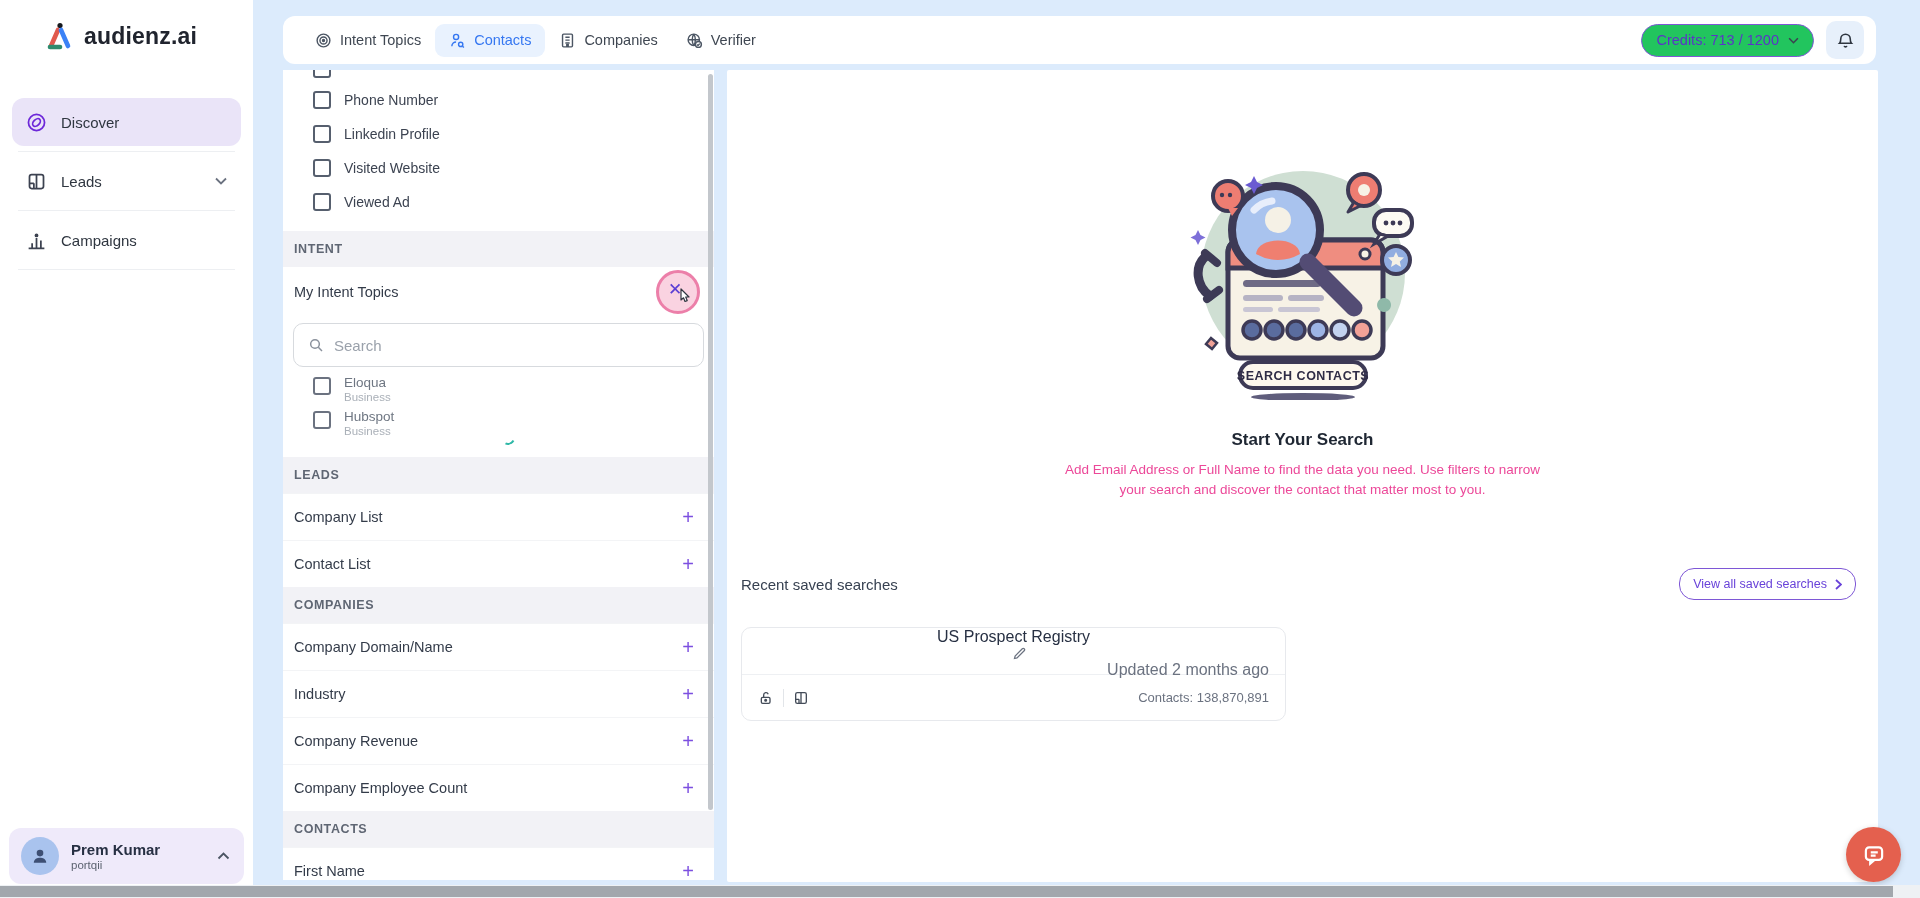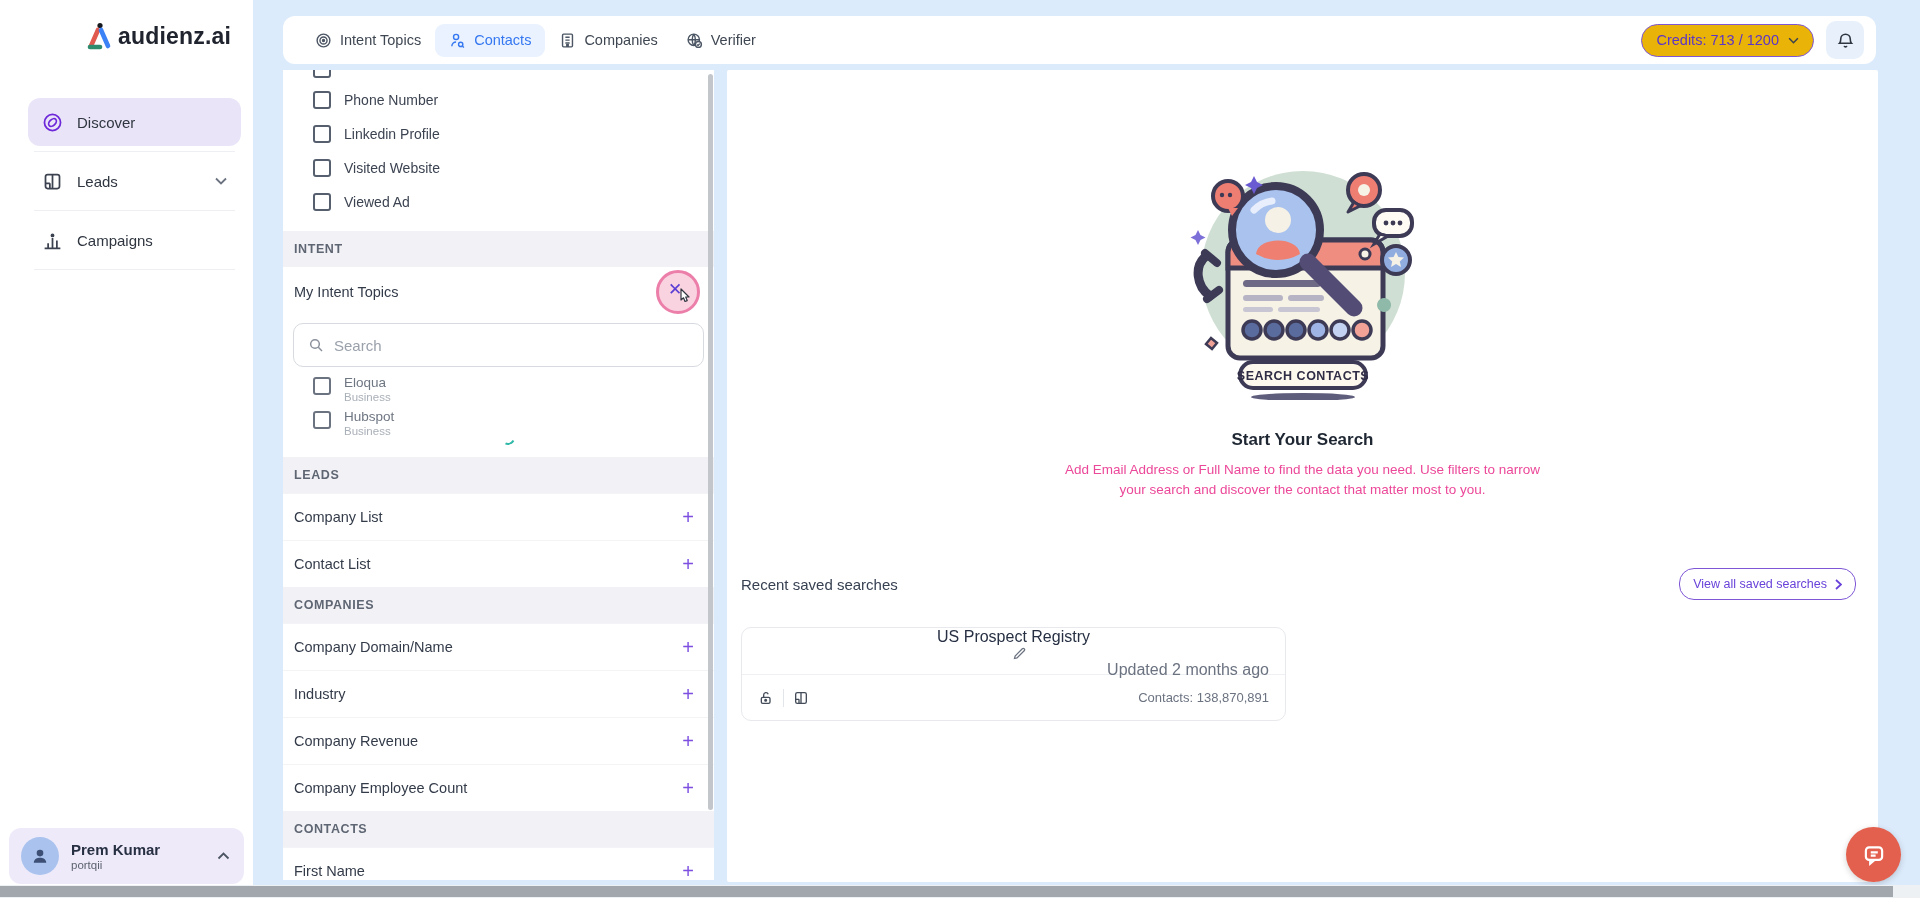--- a/index.html
+++ b/index.html
@@ -5,43 +5,43 @@
   * { box-sizing: border-box; margin: 0; padding: 0; }
   html,body { width:1920px; height:898px; overflow:hidden; }
   body {
     font-family: "Liberation Sans", "DejaVu Sans", sans-serif;
     background:#dcebfc; position:relative; color:#2f3640;
   }
   svg { display:block; }
 
   
   .sidebar { position:absolute; left:0; top:0; width:253px; height:898px; background:#ffffff; z-index:3; }
-  .logo { display:flex; align-items:center; gap:6px; padding:22px 0 0 46px;margin-left:40px; }
+  .logo { display:flex; align-items:center; gap:12px; padding:22px 0 0 46px; }
   .logo-text { font-size:23px; font-weight:700; color:#20242e; letter-spacing:.2px; }
   .nav-item { display:flex; align-items:center; gap:14px; height:48px; margin:0 12px; padding:0 14px; border-radius:12px; font-size:15px; font-weight:500; color:#2f3640; cursor:pointer; }
   .nav-item .chev { margin-left:auto; color:#6b7280; }
   .nav-item.active { background:#eae4f8; }
   .nav-item.active .ic { color:#6d28d9; }
   .nav-item .ic { color:#3c4250; }
   .side-divider { height:1px; background:#edeff2; margin:5px 18px; }
-  .nav-stack { margin-top:48px;margin-left:16px; }
+  .nav-stack { margin-top:48px; }
   .user-card { position:absolute; left:9px; right:9px; bottom:14px; background:#efeafa; border-radius:12px; display:flex; align-items:center; gap:12px; padding:9px 14px 9px 12px; cursor:pointer; }
   .avatar { width:38px; height:38px; border-radius:50%; background:#a9c3ee; display:flex; align-items:center; justify-content:center; }
   .user-name { font-size:15px; font-weight:700; color:#273043; line-height:1.2; }
   .user-org { font-size:11.5px; color:#5c6370; }
   .user-chev { margin-left:auto; color:#4b5563; }
 
   
   .topnav { position:absolute; left:283px; top:16px; width:1593px; height:48px; background:#ffffff; border-radius:12px; display:flex; align-items:center; padding:0 12px 0 18px; z-index:2; }
   .tab { display:flex; gap:8px; font-size:14.5px; font-weight:500; color:#3f4752; padding:8px 14px; border-radius:9px; cursor:pointer; }
   .tab .ic { color:#4b5563; }
   .tab.active { background:#e9f2fe; color:#3577f1; }
   .tab.active .ic { color:#3577f1; }
   .topnav-right { margin-left:auto; display:flex; align-items:center; gap:12px; }
-  .credits-pill { display:flex; align-items:center; gap:9px; border:1.5px solid #7e57d6; color:#5b34c8; border-radius:17px; height:33px; padding:0 14px; font-size:14.5px; cursor:pointer; background:#eab308; }
+  .credits-pill { display:flex; align-items:center; gap:9px; border:1.5px solid #7e57d6; color:#5b34c8; border-radius:17px; height:33px; padding:0 14px; font-size:14.5px; cursor:pointer; background:#22c55e; }
   .bell-btn { width:38px; height:38px; border-radius:10px; background:#e7f0fb; display:flex; align-items:center; justify-content:center; cursor:pointer; color:#2f3640; }
 
   
   .filter-panel { position:absolute; left:283px; top:70px; width:431px; height:810px; background:#ffffff; overflow:hidden; z-index:1; }
   .cut-box { height:13px; overflow:hidden; position:relative; }
   .cut-box .cb { position:absolute; left:30px; top:-10px; }
   .cb { width:18px; height:18px; border:2px solid #565f6e; border-radius:3px; background:#fff; flex:none; }
   .check-row { display:flex; align-items:center; gap:13px; height:34px; padding-left:30px; font-size:14px; color:#3c4351; cursor:pointer; }
   .sec-header { height:36px; display:flex; align-items:center; padding-left:11px; background:#f2f2f6; color:#5f6673; font-size:12.5px; font-weight:700; letter-spacing:.6px; }
   .mt12 { margin-top:12px; } .mt14 { margin-top:14px; }

